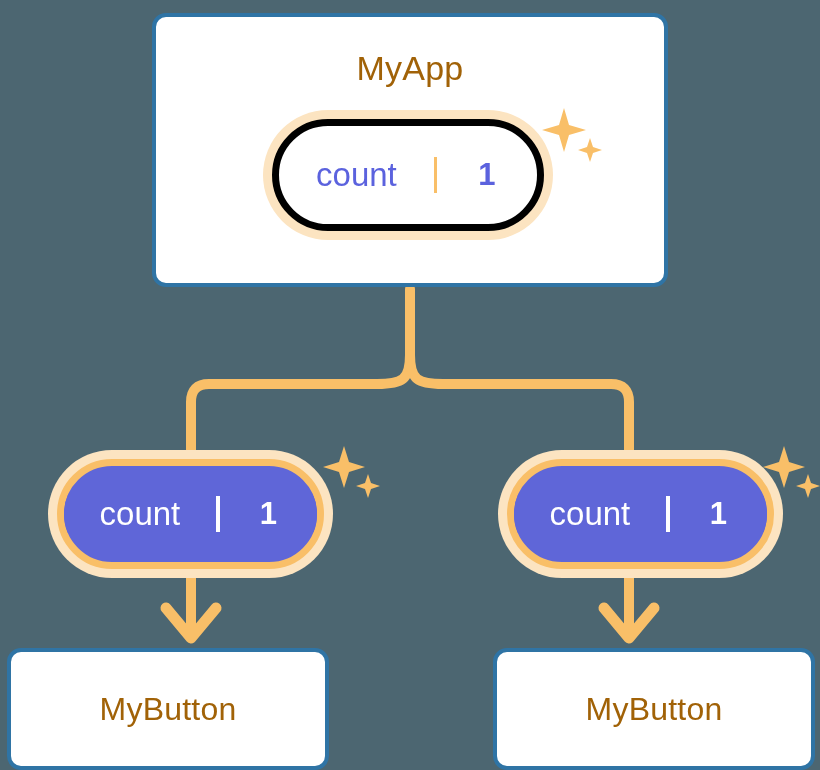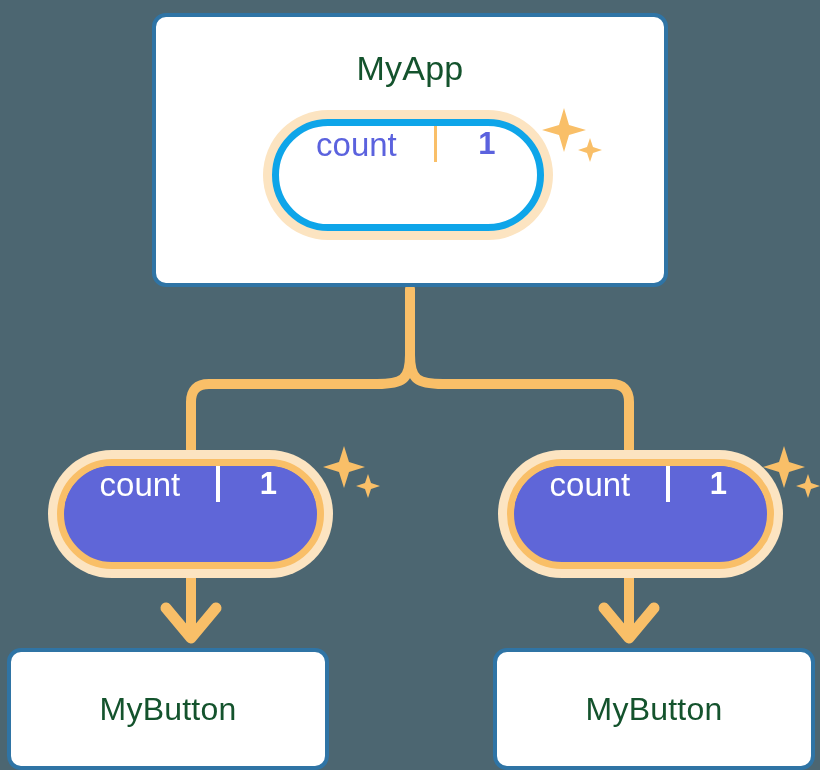--- a/index.html
+++ b/index.html
@@ -34,21 +34,21 @@
 
   
   .card {
     position: absolute;
     background: #ffffff;
     border: 4px solid #2f74a5;
     border-radius: 14px;
     box-sizing: border-box;
   }
   .card-title {
-    color: #14532d;
+    color: #a16207;
     font-size: 34px;
     font-weight: 400;
     letter-spacing: 0.2px;
     text-align: center;
     white-space: nowrap;
   }
 
   #card-myapp {
     left: 152px;
     top: 13px;
@@ -90,23 +90,23 @@
     border-radius: 999px;
     background: #fce4c1;
     z-index: 0;
   }
 
   .pill-inner {
     position: relative;
     z-index: 1;
     flex: 1;
     display: flex;
-    align-items: flex-start;
+    align-items: center;
     border-radius: 999px;
-    border: 7px solid #0ea5e9;
+    border: 7px solid #000000;
     box-sizing: border-box;
     overflow: hidden;
   }
 
   .pill-key, .pill-val {
     display: flex;
     align-items: center;
     justify-content: center;
     box-sizing: border-box;
   }

